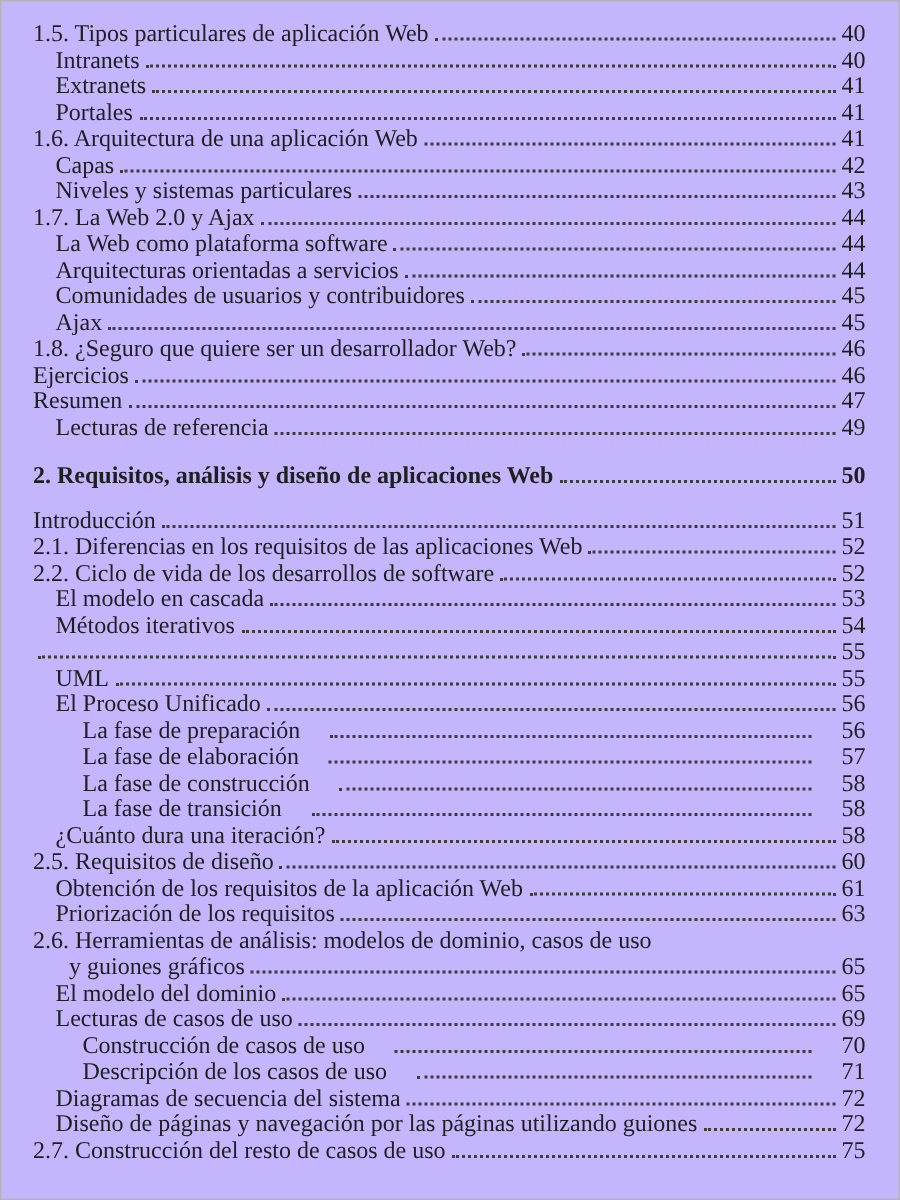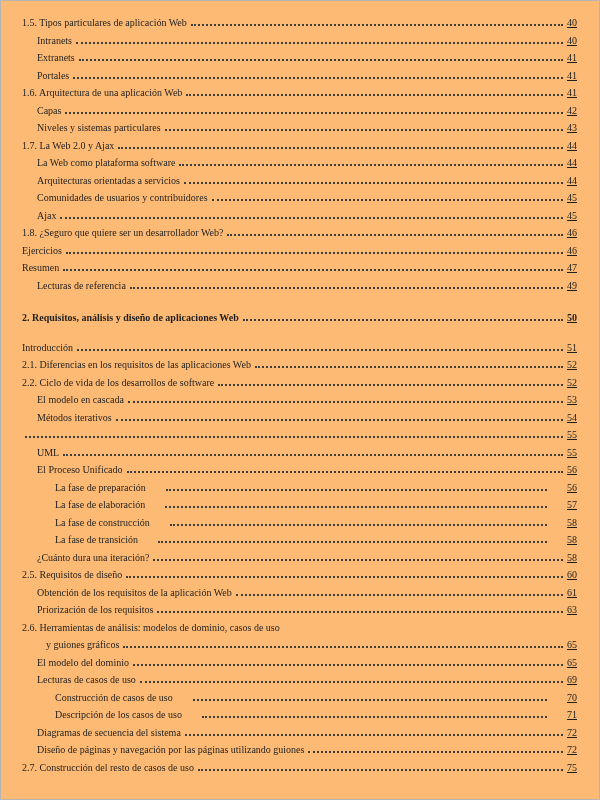--- a/index.html
+++ b/index.html
@@ -4,25 +4,25 @@
 <style>
   html, body {
     margin: 0;
     padding: 0;
     background: #ffffff;
   }
   .page {
     box-sizing: border-box;
     width: 600px;
     height: 800px;
-    background: #fdba74;
+    background: #c4b5fd;
     border: 1px solid #b4b4b4;
     padding: 13px 22px 6px 21px;
     font-family: "Liberation Serif", "DejaVu Serif", serif;
-    font-size: 10px;
+    font-size: 16px;
     color: #1f1f1f;
     overflow: hidden;
   }
   .toc-list {
     width: 100%;
   }
   .row {
     display: flex;
     align-items: baseline;
     height: 17.5px;
@@ -36,21 +36,20 @@
   .row .leader {
     flex: 1 1 auto;
     min-width: 8px;
     height: 0;
     border-bottom: 2px dotted #3d3d3d;
     margin: 0 4px 0 3px;
   }
   .row .pg {
     flex: 0 0 auto;
     text-align: center;
-    text-decoration: underline;
   }
   .lvl-1 { padding-left: 0; }
   .lvl-2 { padding-left: 15px; }
   .lvl-3 { padding-left: 33px; gap: 16px; }
   .lvl-cont { padding-left: 24px; }
   .chapter {
     font-weight: bold;
     margin-top: 15px;
     margin-bottom: 12px;
   }

